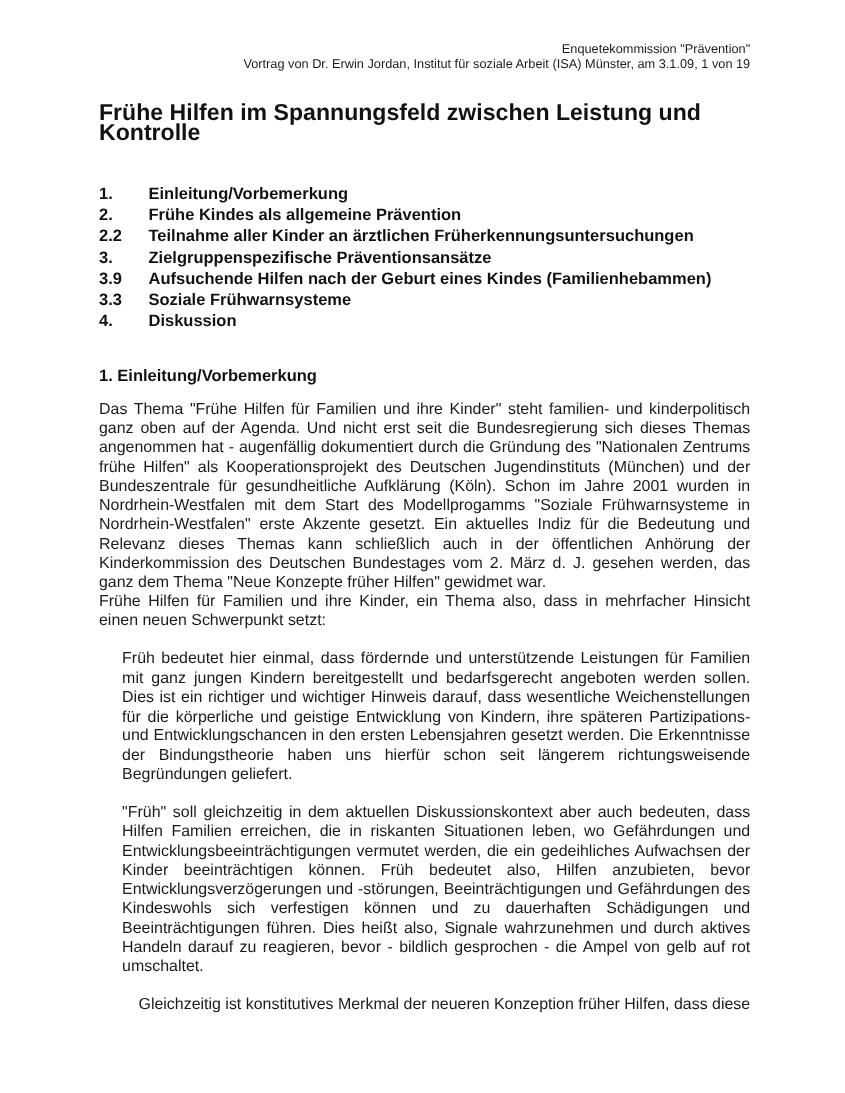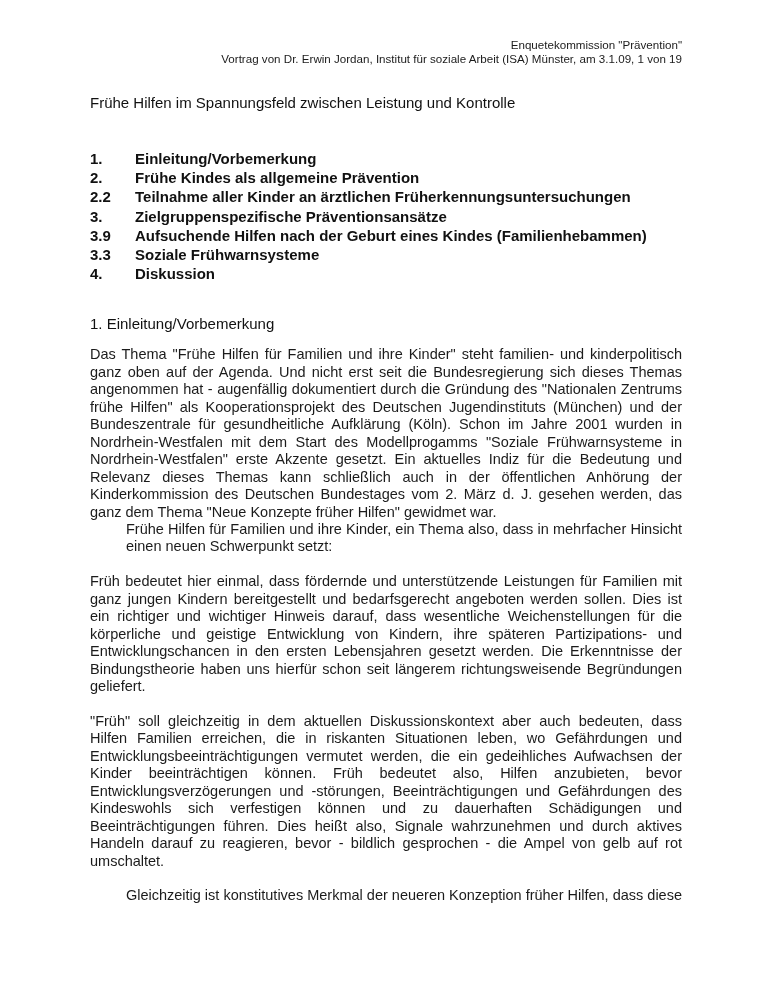--- a/index.html
+++ b/index.html
@@ -19,22 +19,22 @@
     padding: 38px 86px 0 90px;
   }
   .doc-header {
     text-align: right;
     font-size: 11.6px;
     line-height: 13.5px;
     color: #1b1b1b;
   }
   .doc-title {
     margin: 29px 0 0 0;
-    font-size: 15px;
-    font-weight: normal;
+    font-size: 21px;
+    font-weight: bold;
     line-height: 18px;
     color: #111111;
   }
   .toc {
     margin-top: 37px;
   }
   .toc-row {
     display: flex;
     font-size: 15px;
     font-weight: bold;
@@ -44,40 +44,40 @@
   .toc-num {
     width: 45px;
     flex: 0 0 45px;
   }
   .toc-label {
     flex: 1;
   }
   .section-heading {
     margin: 32px 0 0 0;
     font-size: 15px;
-    font-weight: normal;
+    font-weight: bold;
     line-height: 18px;
     color: #111111;
   }
   .body-text p {
     margin: 0;
     font-size: 14.5px;
     line-height: 17.45px;
     text-align: justify;
     color: #1b1b1b;
   }
   .body-text p.first {
     margin-top: 13px;
   }
   .body-text p.joined {
     margin-top: 0;
-    margin-left: 36px;
   }
   .body-text p.spaced {
     margin-top: 17.45px;
+    margin-left: 21px;
   }
   .body-text p.last-line {
     text-align: right;
   }
 </style>
 </head>
 <body>
 
 <div class="page">
 

